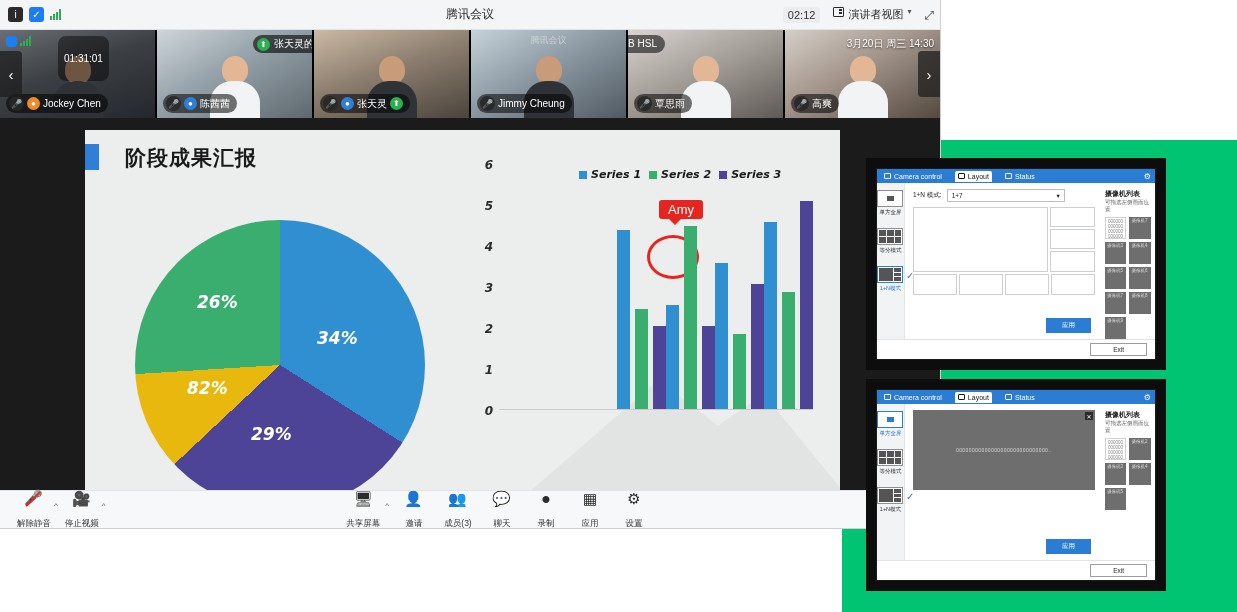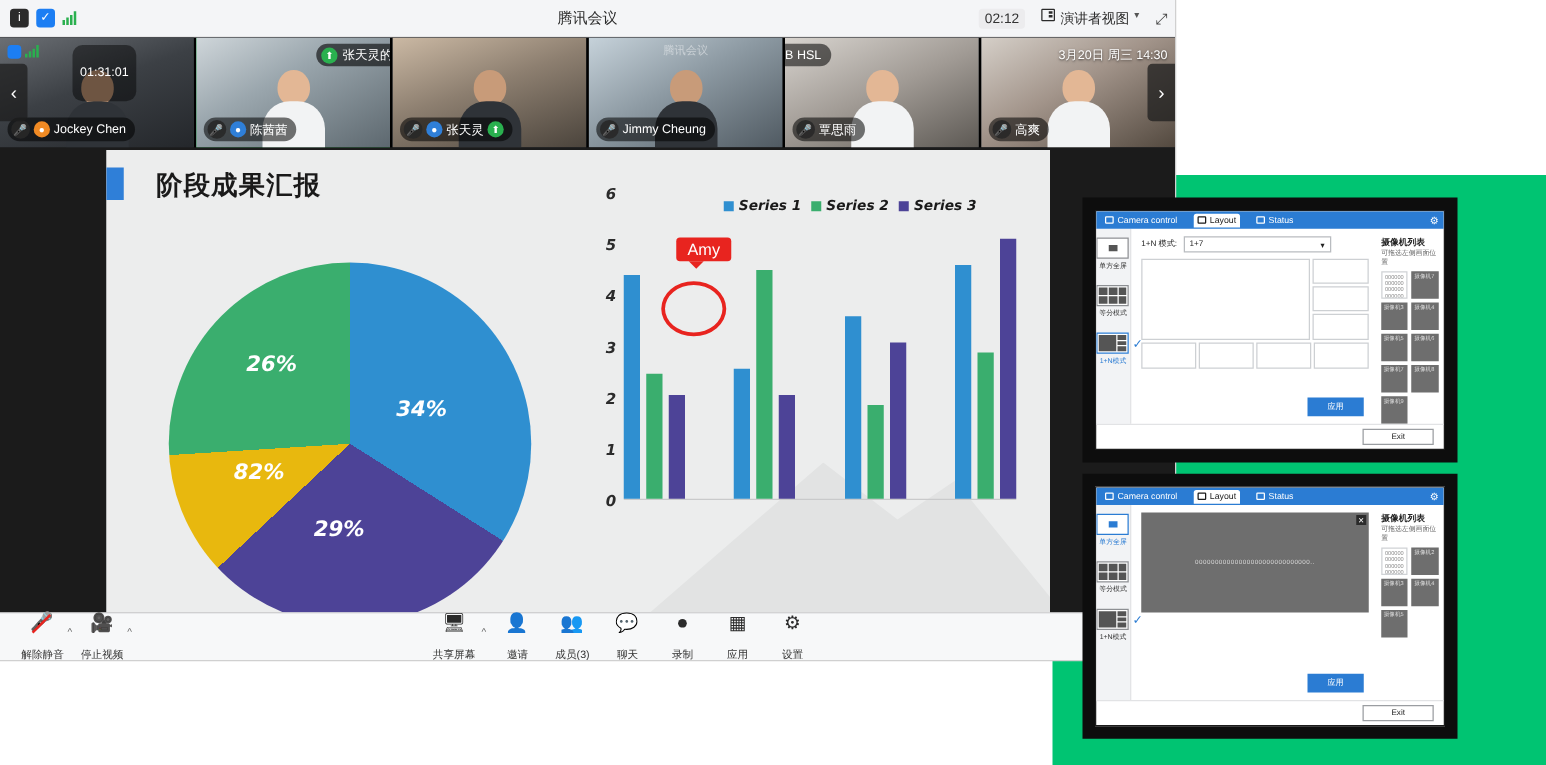--- a/index.html
+++ b/index.html
@@ -142,21 +142,21 @@
     position:absolute; top:50%; transform:translateY(-50%);
     width:22px;height:46px;background:rgba(30,30,30,.75);
     display:flex;align-items:center;justify-content:center;color:#fff;font-size:15px;
   }
   .strip-arrow.left{left:0;border-radius:0 4px 4px 0}
   .strip-arrow.right{right:0;border-radius:4px 0 0 4px}
 
   
   .stage { position: relative; height: 372px; background:#1b1b1b; }
   .slide {
-    position:absolute; left:85px; top:2px; width:755px; height:370px;
+    position:absolute; left:85px; top:12px; width:755px; height:370px;
     background:#eceded; overflow:hidden;
   }
   .slide-accent{ position:absolute; left:0; top:14px; width:14px; height:26px; background:#2f7fd8;}
   .slide-title{
     position:absolute; left:40px; top:14px;
     font-size: 21px; font-weight: bold; color:#1a1a1a;
     font-family:"DejaVu Sans", sans-serif; letter-spacing:1px;
   }
   .mountain{
     position:absolute; right:-10px; bottom:0; width:330px; height:120px;
@@ -188,21 +188,21 @@
   .bar-legend{ position:absolute; left:106px; top:8px; display:flex; gap:8px;}
   .bl-item{display:flex;align-items:center;gap:4px;font-size:11px;font-weight:bold;
     font-style:italic;color:#1a1a1a;font-family:"DejaVu Sans", sans-serif;}
   .bl-sw{width:8px;height:8px;}
   .y-axis{ position:absolute; left:0; top:0; height:250px; width:24px;}
   .y-tick{position:absolute; right:4px; font-size:12px; font-weight:bold;
     font-style:italic; color:#2b2b2b; font-family:"DejaVu Sans", sans-serif;}
   .plot{
     position:absolute; left:26px; top:0px; right:0; height:250px;
     border-bottom:1.5px solid #c9cacb;
-    display:flex; align-items:flex-end; justify-content:space-between;
+    display:flex; align-items:flex-end; justify-content:flex-end;
   }
   .grp{ display:flex; align-items:flex-end; gap:5px; height:100%; position:relative;}
   .bar{ width:13px; }
   .x-labels{ position:absolute; left:26px; right:0; top:254px;
     display:flex; justify-content:space-around;}
   .x-lab{font-size:12px;font-weight:bold;font-style:italic;color:#2b2b2b;
     font-family:"DejaVu Sans", sans-serif;}
 
   
   .anno-amy{

